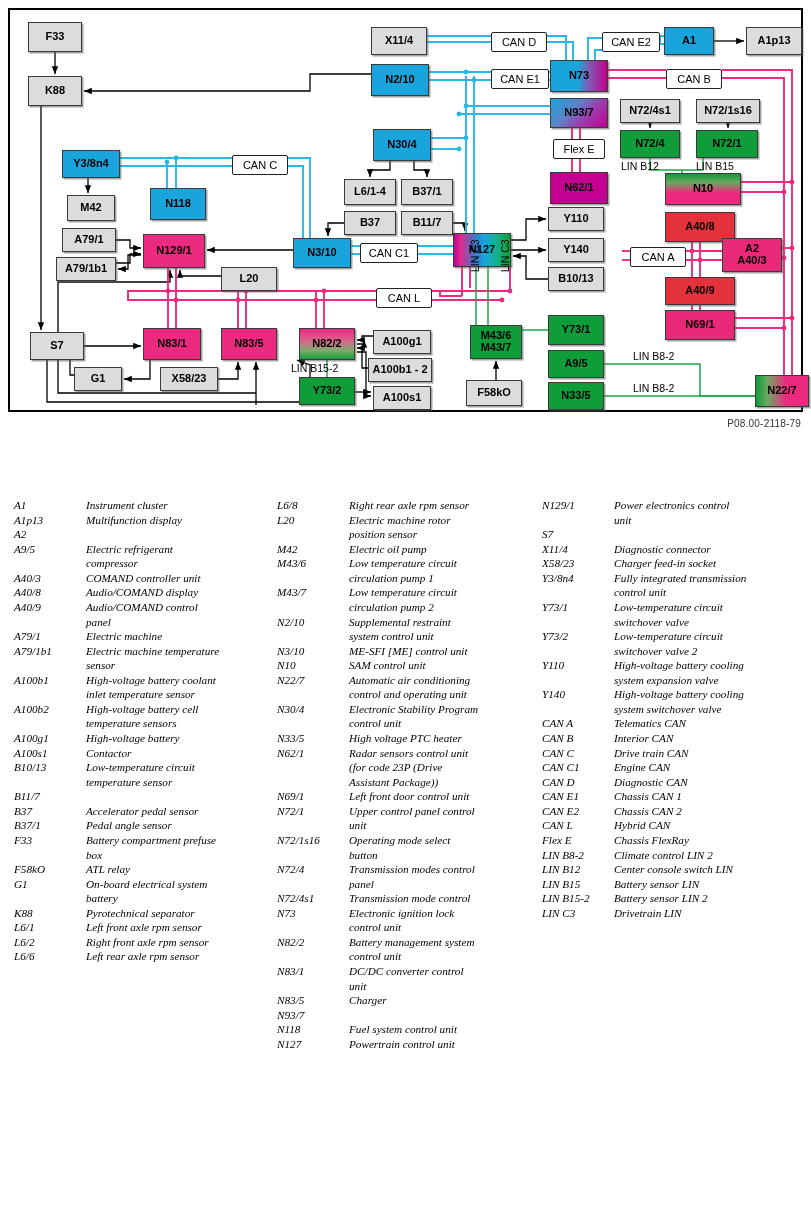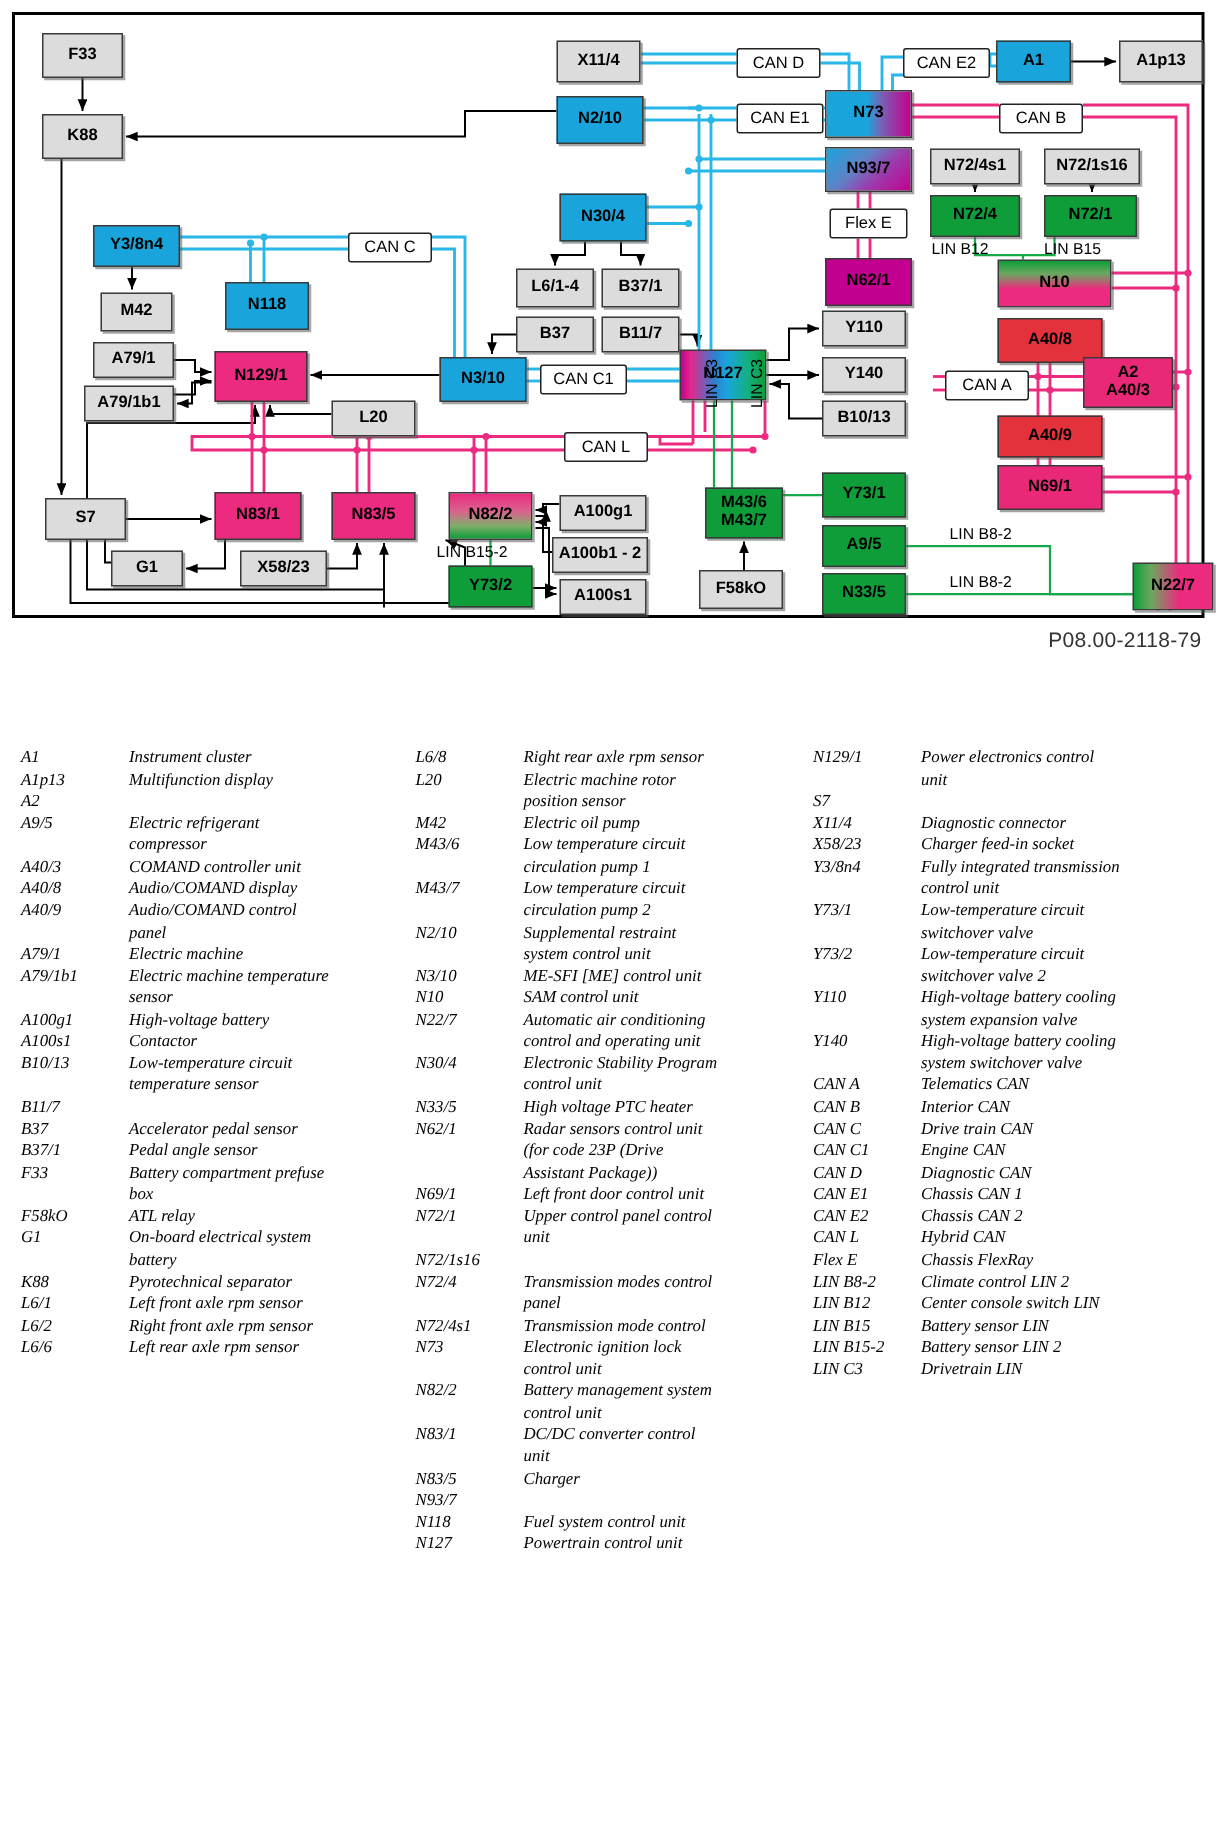--- a/index.html
+++ b/index.html
@@ -59,21 +59,21 @@
     background:transparent;white-space:nowrap;
     font-family:"Liberation Sans", sans-serif;
   }
   .vlabel{
     position:absolute;font-size:10.5px;color:#000;z-index:8;
     white-space:nowrap;transform-origin:0 0;transform:rotate(-90deg);
     font-family:"Liberation Sans", sans-serif;
   }
 
   #diagram-code{
-    position:absolute;right:10px;top:418px;font-size:14px;color:#333;
+    position:absolute;right:10px;top:418px;font-size:10px;color:#333;
     font-family:"Liberation Sans", sans-serif;letter-spacing:.2px;
   }
 
   
   #legend{
     position:absolute;left:0;top:498px;width:811px;height:726px;
     display:flex;
     font-style:italic;
   }
   .legend-col{
@@ -406,20 +406,30 @@
       <div class="legend-row">
         <div class="lg-key">A79/1</div>
         <div class="lg-val">Electric machine</div>
       </div>
       <div class="legend-row">
         <div class="lg-key">A79/1b1</div>
         <div class="lg-val">Electric machine temperature
 sensor</div>
       </div>
       <div class="legend-row">
+        <div class="lg-key">A100b1</div>
+        <div class="lg-val">High-voltage battery coolant
+inlet temperature sensor</div>
+      </div>
+      <div class="legend-row">
+        <div class="lg-key">A100b2</div>
+        <div class="lg-val">High-voltage battery cell
+temperature sensors</div>
+      </div>
+      <div class="legend-row">
         <div class="lg-key">A100g1</div>
         <div class="lg-val">High-voltage battery</div>
       </div>
       <div class="legend-row">
         <div class="lg-key">A100s1</div>
         <div class="lg-val">Contactor</div>
       </div>
       <div class="legend-row">
         <div class="lg-key">B10/13</div>
         <div class="lg-val">Low-temperature circuit
@@ -528,20 +538,22 @@
         <div class="lg-key">N69/1</div>
         <div class="lg-val">Left front door control unit</div>
       </div>
       <div class="legend-row">
         <div class="lg-key">N72/1</div>
         <div class="lg-val">Upper control panel control
 unit</div>
       </div>
       <div class="legend-row">
         <div class="lg-key">N72/1s16</div>
+        <div class="lg-val">Operating mode select
+button</div>
       </div>
       <div class="legend-row">
         <div class="lg-key">N72/4</div>
         <div class="lg-val">Transmission modes control
 panel</div>
       </div>
       <div class="legend-row">
         <div class="lg-key">N72/4s1</div>
         <div class="lg-val">Transmission mode control</div>
       </div>

